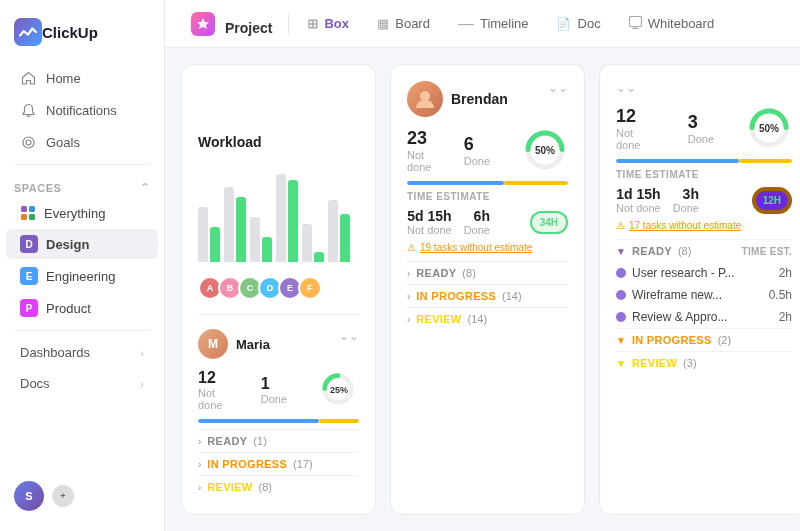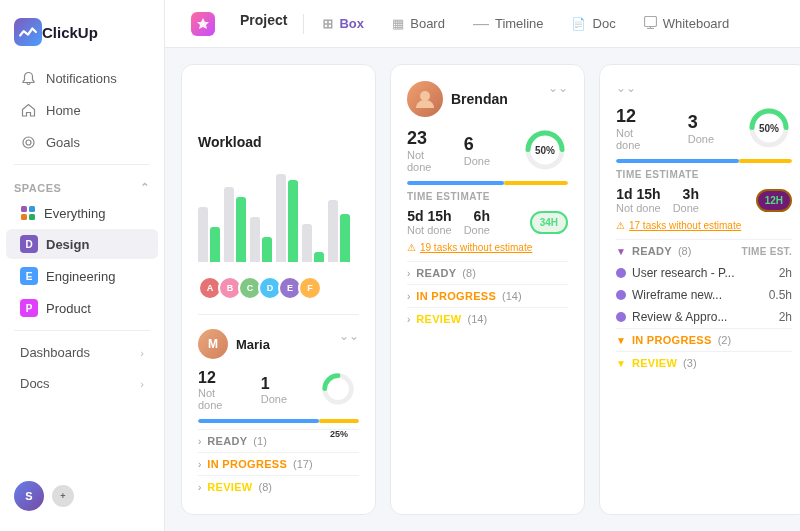--- a/index.html
+++ b/index.html
@@ -22,21 +22,21 @@
     .sidebar-bottom { margin-top: auto; padding: 8px 14px; display: flex; align-items: center; gap: 8px; }
     .avatar-circle { width: 30px; height: 30px; border-radius: 50%; display: flex; align-items: center; justify-content: center; font-size: 11px; font-weight: 700; color: #fff; flex-shrink: 0; }
     .sidebar-divider { height: 1px; background: #eee; margin: 6px 14px; }
     .sidebar-bottom-nav { display: flex; align-items: center; gap: 10px; padding: 7px 14px; cursor: pointer; border-radius: 6px; margin: 1px 6px; color: #555; font-size: 13px; }
 
     
     .main { flex: 1; display: flex; flex-direction: column; overflow: hidden; }
 
     
     .topbar { background: #fff; border-bottom: 1px solid #e8e9ed; display: flex; align-items: center; padding: 0 16px; height: 48px; gap: 4px; flex-shrink: 0; }
-    .topbar-project { display: flex; align-items: flex-start; gap: 25px; padding: 6px 10px; font-size: 14px; font-weight: 600; color: #333; }
+    .topbar-project { display: flex; align-items: flex-end; gap: 10px; padding: 6px 10px; font-size: 14px; font-weight: 600; color: #333; }
     .project-icon { width: 24px; height: 24px; background: linear-gradient(135deg, #ff6b9d, #c44dff); border-radius: 6px; display: flex; align-items: center; justify-content: center; font-size: 13px; }
     .topbar-tab { display: flex; align-items: center; gap: 6px; padding: 6px 12px; font-size: 13px; color: #666; cursor: pointer; border-radius: 6px; white-space: nowrap; }
     .topbar-tab.active { color: #7c5cbf; font-weight: 600; }
     .tab-icon { font-size: 13px; color: #aaa; }
     .tab-divider { width: 1px; height: 20px; background: #e5e5e5; margin: 0 2px; }
 
     
     .content { flex: 1; overflow: auto; padding: 16px; display: flex; gap: 14px; }
 
     
@@ -85,21 +85,21 @@
     .task-dot { width: 10px; height: 10px; border-radius: 50%; background: #9370db; flex-shrink: 0; margin-right: 6px; }
     .task-name { font-size: 12px; color: #444; flex: 1; white-space: nowrap; overflow: hidden; text-overflow: ellipsis; }
     .task-time { font-size: 12px; color: #666; white-space: nowrap; }
 
     
     .donut-wrap { position: relative; width: 46px; height: 46px; }
     .donut-wrap svg { width: 46px; height: 46px; }
     .donut-label { position: absolute; top: 50%; left: 50%; transform: translate(-50%, -50%); font-size: 10px; font-weight: 700; color: #333; }
     .donut-wrap-sm { position: relative; width: 38px; height: 38px; }
     .donut-wrap-sm svg { width: 38px; height: 38px; }
-    .donut-label-sm { position: absolute; top: 50%; left: 50%; transform: translate(-50%, -50%); font-size: 9px; font-weight: 700; color: #333; margin-top: 44px; }
+    .donut-label-sm { position: absolute; top: 50%; left: 50%; transform: translate(-50%, -50%); font-size: 9px; font-weight: 700; color: #333; }
     .time-est-badge { font-size: 10px; font-weight: 700; color: #aaa; text-transform: uppercase; letter-spacing: 0.3px; }
 
     
     .content::-webkit-scrollbar { display: none; }
   </style>
 </head>
 <body>
 
 <aside class="sidebar">
   <div class="sidebar-logo">
@@ -112,33 +112,33 @@
       </defs>
       <rect width="32" height="32" rx="8" fill="url(#lg1)"></rect>
       <path d="M7 20 L11 15 L16 19 L21 12 L25 16" stroke="#fff" stroke-width="2.5" fill="none" stroke-linecap="round" stroke-linejoin="round"></path>
     </svg>
     <span class="logo-text">ClickUp</span>
   </div>
 
   <div class="sidebar-nav-item">
     <span class="nav-icon">
       <svg width="15" height="15" viewBox="0 0 15 15" fill="none">
+          <path d="M1.5 6.5L7.5 1.5L13.5 6.5V13H9.5V9.5H5.5V13H1.5V6.5Z" stroke="#888" stroke-width="1.2" fill="none"></path>
+        </svg>
+    </span>
+    <span>Home</span>
+  </div>
+  <div class="sidebar-nav-item">
+    <span class="nav-icon">
+      <svg width="15" height="15" viewBox="0 0 15 15" fill="none">
           <path d="M7.5 1.5C5.3 1.5 3.5 3.3 3.5 5.5V9L2 10.5V11.5H13V10.5L11.5 9V5.5C11.5 3.3 9.7 1.5 7.5 1.5Z" stroke="#888" stroke-width="1.2" fill="none"></path>
           <path d="M6 12C6 12.8 6.7 13.5 7.5 13.5S9 12.8 9 12" stroke="#888" stroke-width="1.2"></path>
         </svg>
     </span>
     <span>Notifications</span>
-  </div>
-  <div class="sidebar-nav-item">
-    <span class="nav-icon">
-      <svg width="15" height="15" viewBox="0 0 15 15" fill="none">
-          <path d="M1.5 6.5L7.5 1.5L13.5 6.5V13H9.5V9.5H5.5V13H1.5V6.5Z" stroke="#888" stroke-width="1.2" fill="none"></path>
-        </svg>
-    </span>
-    <span>Home</span>
   </div>
   <div class="sidebar-nav-item">
     <span class="nav-icon">
       <svg width="15" height="15" viewBox="0 0 15 15" fill="none">
           <circle cx="7.5" cy="7.5" r="5.5" stroke="#888" stroke-width="1.2"></circle>
           <circle cx="7.5" cy="7.5" r="2.5" stroke="#888" stroke-width="1.2"></circle>
         </svg>
     </span>
     <span>Goals</span>
   </div>
@@ -424,21 +424,21 @@
       <div class="time-row">
         <div class="time-item">
           <span class="time-val">1d 15h</span>
           <span class="time-label">Not done</span>
         </div>
         <div class="time-item">
           <span class="time-val">3h</span>
           <span class="time-label">Done</span>
         </div>
         <div style="margin-left:auto;">
-          <div style="background:#701a75; color:#4cde80; font-size:10px; font-weight:700; padding:4px 7px; border-radius:20px; border: 2px solid #a16207;">
+          <div style="background:#6d28d9; color:#4cde80; font-size:10px; font-weight:700; padding:4px 7px; border-radius:20px; border: 4px solid #a16207;">
             <span>12H</span>
           </div>
         </div>
       </div>
       <div class="warning-text">
         <span>⚠</span>
         <a href="#">17 tasks without estimate</a>
       </div>
 
       <div class="section-row ready">

